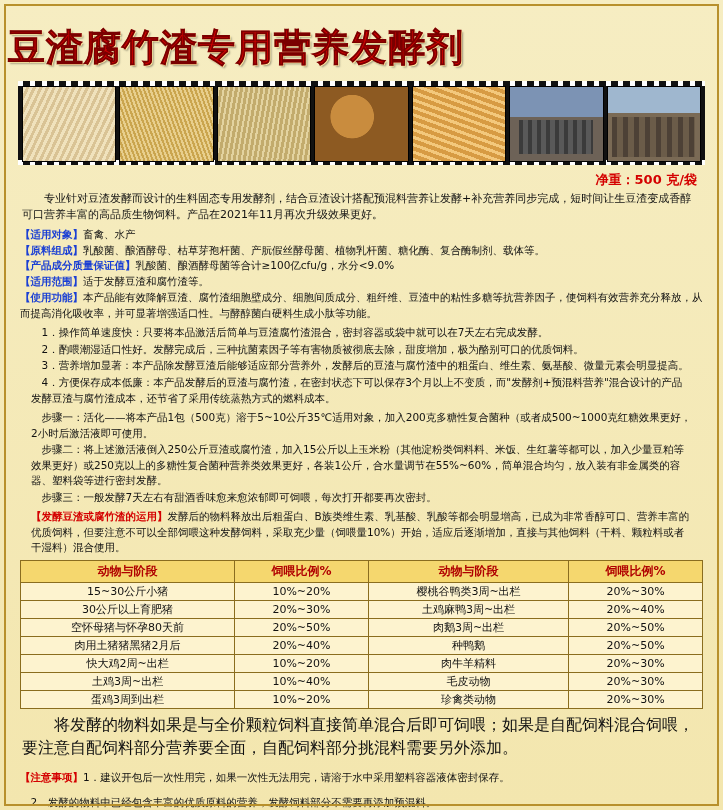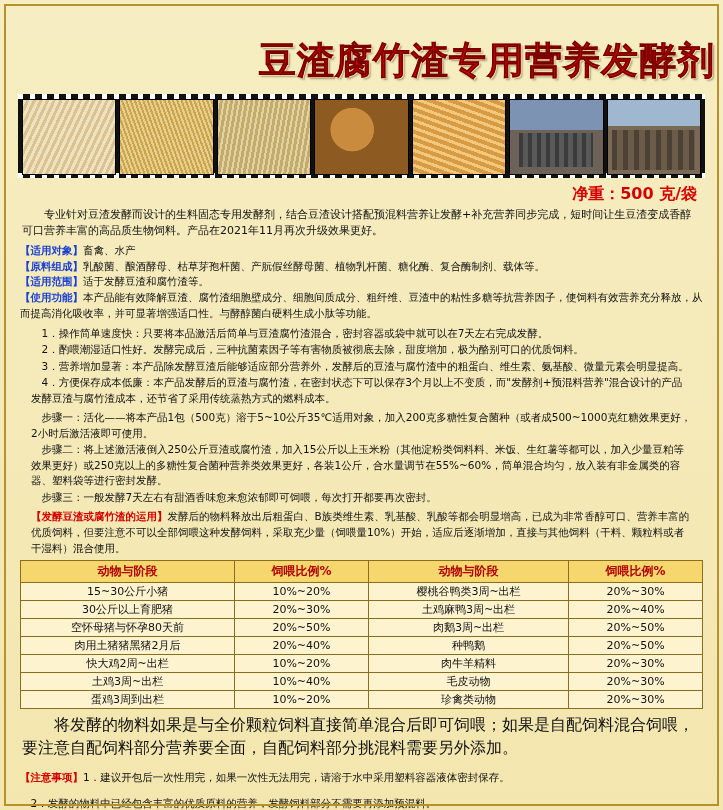--- a/index.html
+++ b/index.html
@@ -17,28 +17,28 @@
     background:linear-gradient(#f6edc2,#f3e6ae);
     box-sizing:border-box;
     padding:6px 8px 4px 8px;
   }
   .border-frame{
     position:absolute;left:4px;top:4px;right:4px;bottom:4px;
     border:2px solid #b8902c;
     pointer-events:none;
   }
   .title{
-    text-align:right;
+    text-align:left;
     font-size:37px;
     font-weight:bold;
     color:#d40000;
     letter-spacing:1px;
     -webkit-text-stroke:0.6px #7a0000;
     text-shadow:1px 1px 0 #ffe9a0, 2px 2px 2px rgba(0,0,0,.35);
-    margin:30px 0 8px 0;
+    margin:17px 0 8px 0;
     font-family:"DejaVu Sans","Liberation Sans",sans-serif;
   }
   
   .filmstrip{
     margin:4px 10px 0 10px;
     background:#111;
     padding:5px 4px;
     display:flex;
     gap:3px;
     height:74px;
@@ -81,21 +81,21 @@
     position:absolute;left:0;right:0;height:5px;
     background:repeating-linear-gradient(90deg,#fff 0 5px,#111 5px 12px);
   }
   .sprockets-top{top:0;}
   .sprockets-bot{bottom:0;}
 
   .netweight{
     text-align:right;
     color:#d40000;
     font-weight:bold;
-    font-size:16px;
+    font-size:13px;
     margin:6px 18px 2px 0;
   }
   .intro{
     margin:2px 14px 0 14px;
     font-size:11px;
     line-height:1.45;
     text-indent:2em;
     color:#111;
   }
 
@@ -154,20 +154,21 @@
     <div class="frame f7"></div>
   </div>
 
   <div class="netweight">净重：500 克/袋</div>
 
   <div class="intro">专业针对豆渣发酵而设计的生料固态专用发酵剂，结合豆渣设计搭配预混料营养让发酵+补充营养同步完成，短时间让生豆渣变成香醇可口营养丰富的高品质生物饲料。产品在2021年11月再次升级效果更好。</div>
 
   <div class="bullets">
     <div class="row"><span class="tag">【适用对象】</span><span>畜禽、水产</span></div>
     <div class="row"><span class="tag">【原料组成】</span><span>乳酸菌、酿酒酵母、枯草芽孢杆菌、产朊假丝酵母菌、植物乳杆菌、糖化酶、复合酶制剂、载体等。</span></div>
+    <div class="row"><span class="tag">【产品成分质量保证值】</span><span>乳酸菌、酿酒酵母菌等合计≥100亿cfu/g，水分&lt;9.0%</span></div>
     <div class="row"><span class="tag">【适用范围】</span><span>适于发酵豆渣和腐竹渣等。</span></div>
     <div class="row"><span class="tag">【使用功能】</span><span>本产品能有效降解豆渣、腐竹渣细胞壁成分、细胞间质成分、粗纤维、豆渣中的粘性多糖等抗营养因子，使饲料有效营养充分释放，从而提高消化吸收率，并可显著增强适口性。与酵醇菌白硬料生成小肽等功能。</span></div>
   </div>
 
   <div class="section">
     <p class="indent">1．操作简单速度快：只要将本品激活后简单与豆渣腐竹渣混合，密封容器或袋中就可以在7天左右完成发酵。</p>
     <p class="indent">2．酌喂潮湿适口性好。发酵完成后，三种抗菌素因子等有害物质被彻底去除，甜度增加，极为酪别可口的优质饲料。</p>
     <p class="indent">3．营养增加显著：本产品除发酵豆渣后能够适应部分营养外，发酵后的豆渣与腐竹渣中的粗蛋白、维生素、氨基酸、微量元素会明显提高。</p>
     <p class="indent">4．方便保存成本低廉：本产品发酵后的豆渣与腐竹渣，在密封状态下可以保存3个月以上不变质，而"发酵剂+预混料营养"混合设计的产品发酵豆渣与腐竹渣成本，还节省了采用传统蒸熟方式的燃料成本。</p>
   </div>

